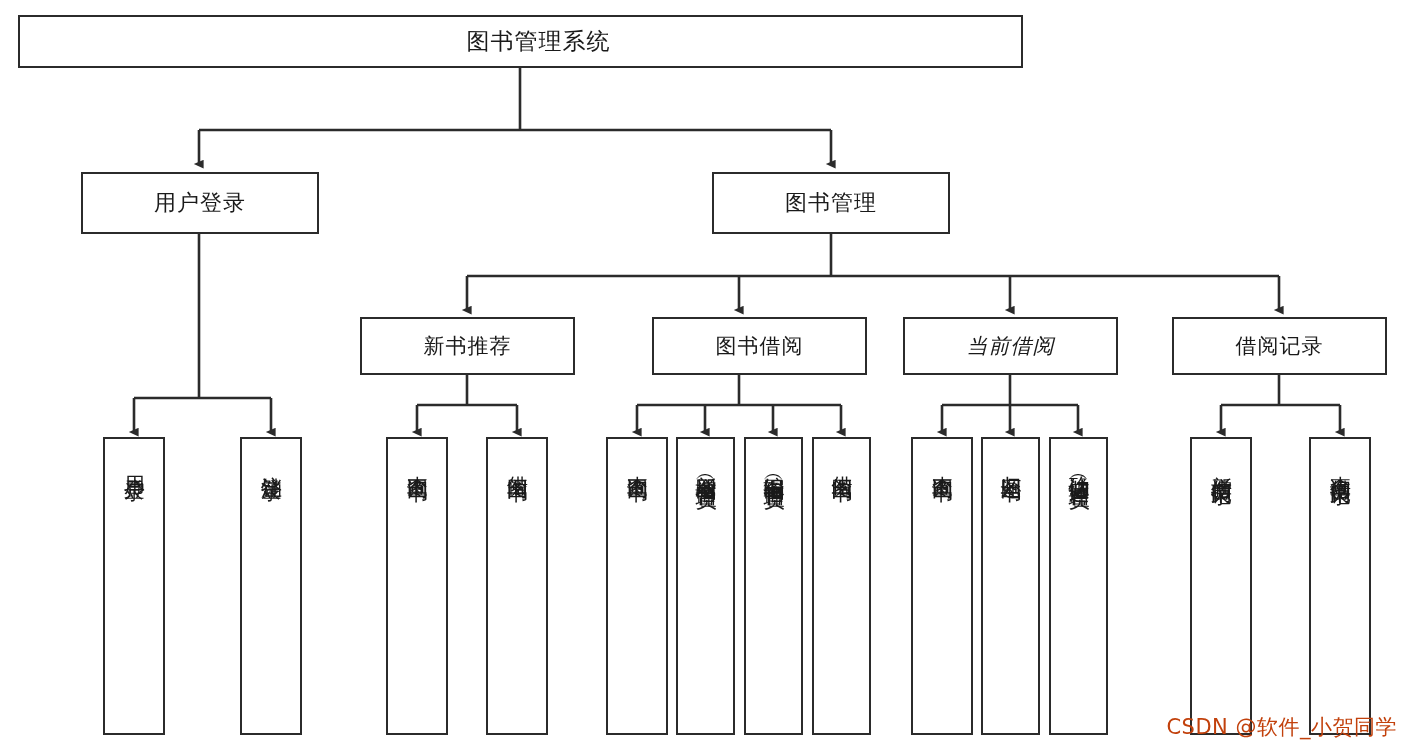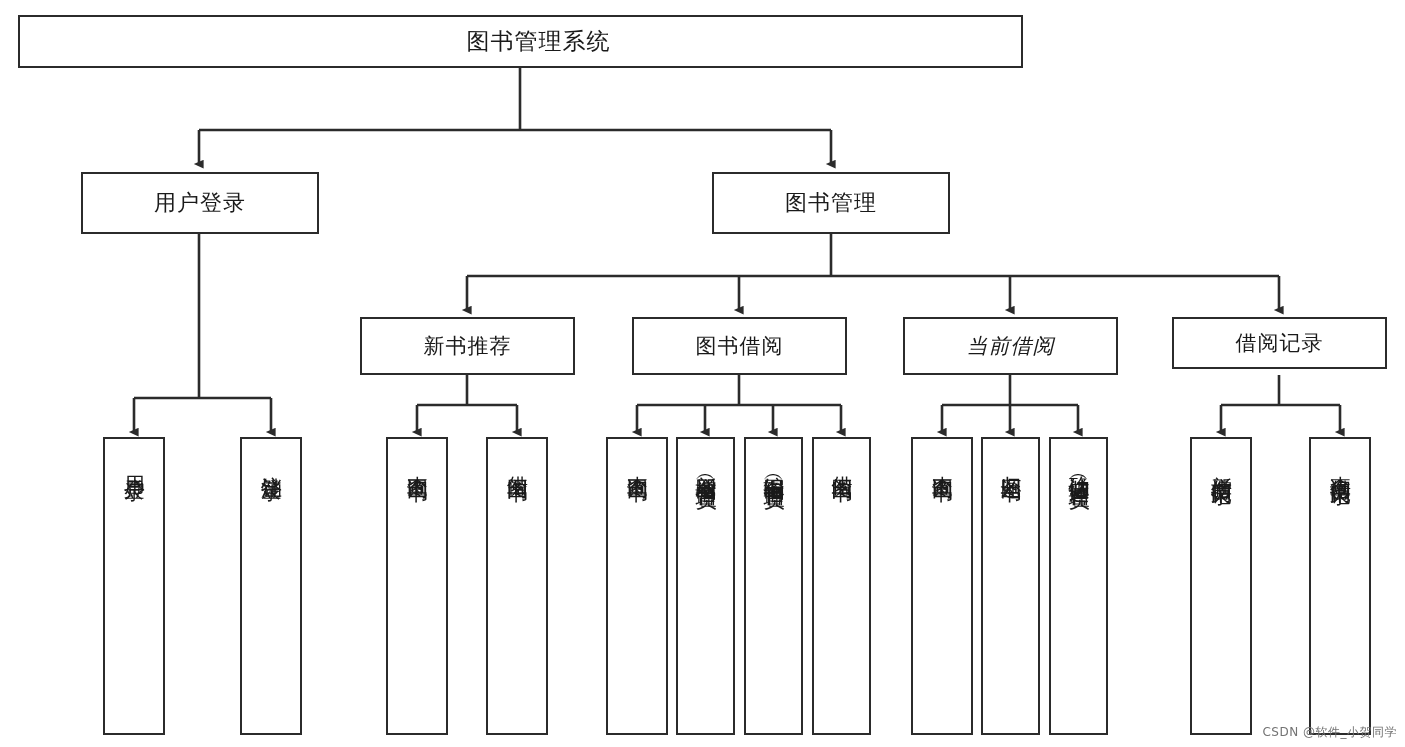--- a/index.html
+++ b/index.html
@@ -59,22 +59,22 @@
     display: block;
   }
   .htext {
     white-space: nowrap;
     letter-spacing: 1px;
   }
   .watermark {
     position: absolute;
     right: 8px;
     bottom: 6px;
-    font-size: 12px;
-    color: #737373;
+    font-size: 21px;
+    color: #c2410c;
     letter-spacing: 0.5px;
     white-space: nowrap;
   }
 </style>
 </head>
 <body>
 
 <div id="canvas">
 
   <svg id="edges" viewBox="0 0 1405 747">
@@ -134,27 +134,27 @@
   <div class="node lvl1" style="left:81px; top:172px; width:238px; height:62px;">
     <span class="htext">用户登录</span>
   </div>
   <div class="node lvl2" style="left:360px; top:317px; width:215px; height:58px;">
     <span class="htext">新书推荐</span>
   </div>
 
   <div class="node lvl1" style="left:712px; top:172px; width:238px; height:62px;">
     <span class="htext">图书管理</span>
   </div>
-  <div class="node lvl2" style="left:632px; top:317px; width:215px; height:58px;">
+  <div class="node lvl2" style="left:652px; top:317px; width:215px; height:58px;">
     <span class="htext">图书借阅</span>
   </div>
   <div class="node lvl2" style="left:903px; top:317px; width:215px; height:58px;font-style:italic;">
     <span class="htext">当前借阅</span>
   </div>
-  <div class="node lvl2" style="left:1172px; top:317px; width:215px; height:52px;">
+  <div class="node lvl2" style="left:1172px; top:317px; width:215px; height:58px;">
     <span class="htext">借阅记录</span>
   </div>
 
   <div class="node leaf" style="left:103px; top:437px; width:62px; height:298px;">
     <span class="vtext">用户登录</span>
   </div>
   <div class="node leaf" style="left:240px; top:437px; width:62px; height:298px;">
     <span class="vtext">注销登录</span>
   </div>
 

